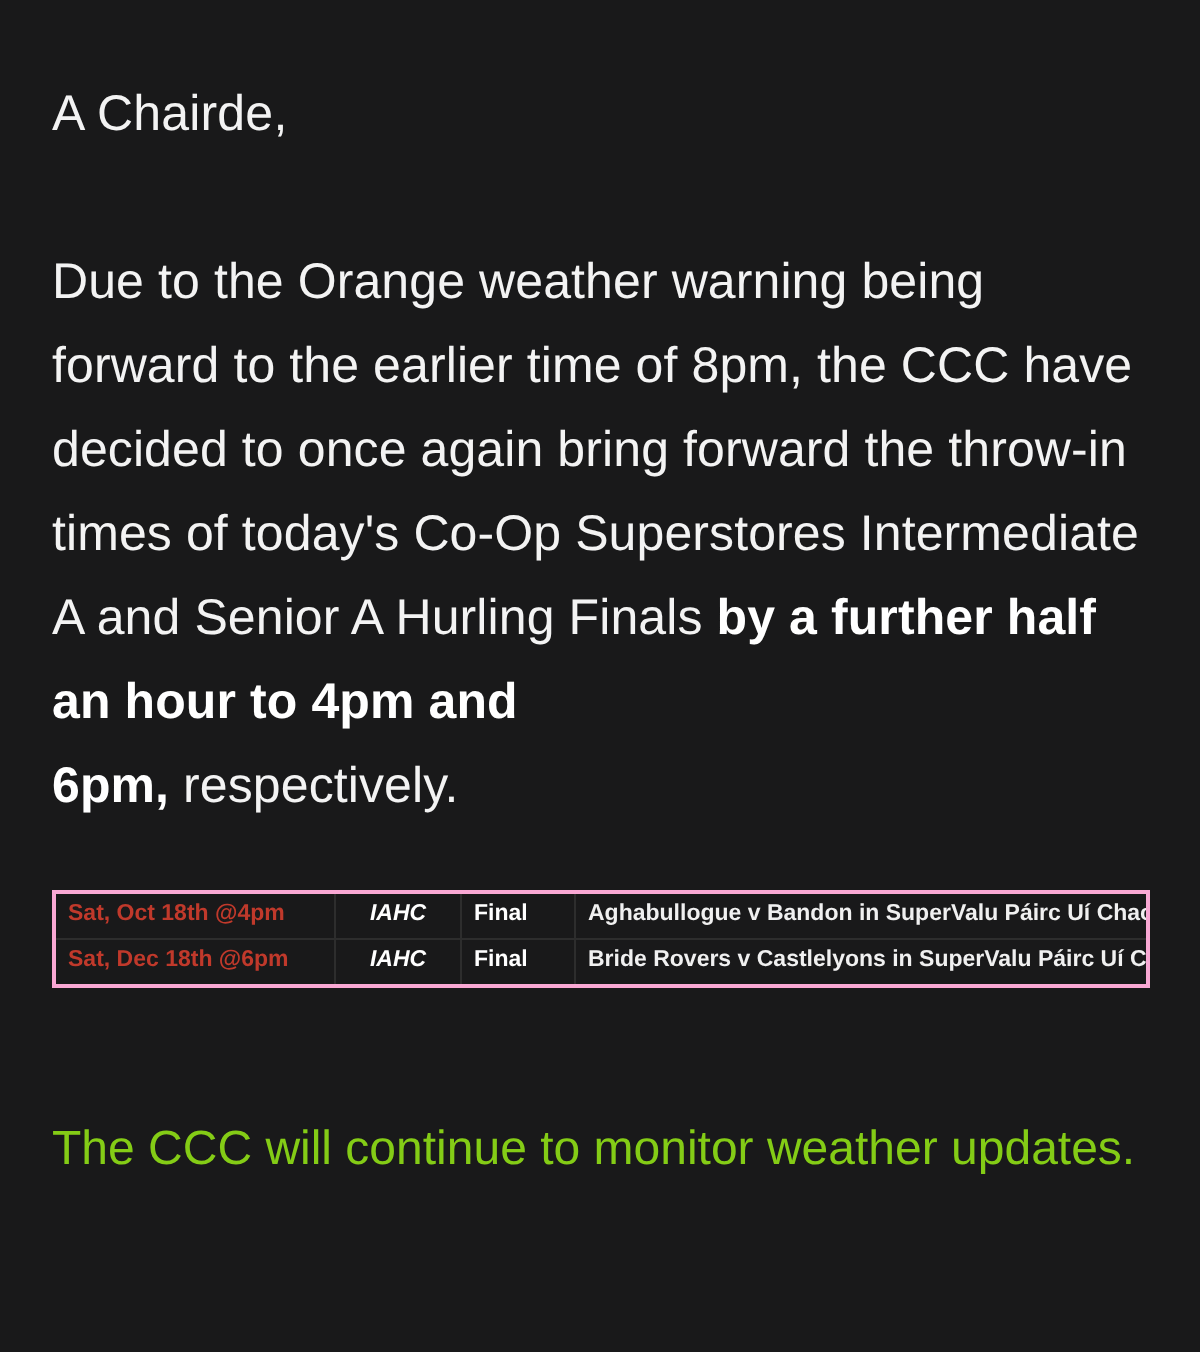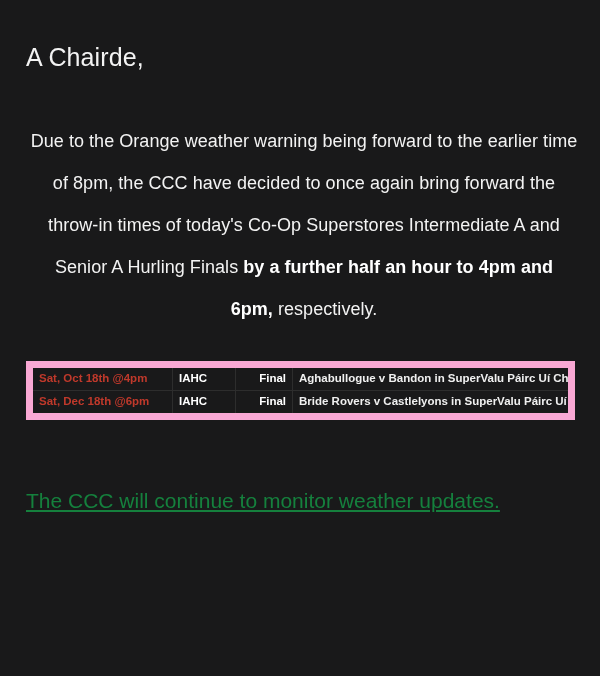--- a/index.html
+++ b/index.html
@@ -38,28 +38,27 @@
 
   .spacer-line {
     height: 42px;
   }
 
   .spacer-line-sm {
     height: 30px;
   }
 
   .body-para {
-    font-size: 18px;
+    font-size: 25px;
     line-height: 42px;
     color: #f3f3f3;
     font-weight: 400;
     letter-spacing: 0.05px;
     margin: 0;
     max-width: 556px;
-    text-align: center;
   }
 
   .body-para b,
   .body-para strong {
     font-weight: 700;
     color: #ffffff;
   }
 
   .nowrap-break {
     display: block;
@@ -67,21 +66,21 @@
 
   
   .fixtures-wrap {
     margin-top: 31px;
   }
 
   table.fixtures {
     border-collapse: collapse;
     width: 549px;
     table-layout: fixed;
-    border: 7px solid #f9a8d4;
+    border: 2px solid #f9a8d4;
   }
 
   table.fixtures td {
     border: 1px solid #2d2d2d;
     padding: 3px 6px 4px 6px;
     font-size: 11.5px;
     line-height: 15px;
     vertical-align: middle;
     white-space: nowrap;
     overflow: hidden;
@@ -92,45 +91,45 @@
     color: #c0392b;
     font-weight: 700;
     text-align: left;
     padding-left: 4px;
   }
 
   td.col-comp {
     width: 50px;
     color: #ffffff;
     font-weight: 700;
-    text-align: left;
+    text-align: center;
+    font-style: italic;
   }
 
   td.col-stage {
     width: 44px;
     color: #ffffff;
     font-weight: 700;
-    text-align: right;
+    text-align: left;
   }
 
   td.col-detail {
     color: #f0f0f0;
     font-weight: 700;
     text-align: left;
     padding-left: 7px;
   }
 
   .closing-para {
-    font-size: 21px;
+    font-size: 24px;
     line-height: 42px;
-    color: #15803d;
+    color: #84cc16;
     font-weight: 400;
     margin: 0;
     max-width: 556px;
-    text-decoration: underline;
   }
 </style>
 </head>
 <body>
 
 <div class="page">
 
   <p class="salutation">A Chairde,</p>
 
   <div class="spacer-line"></div>

